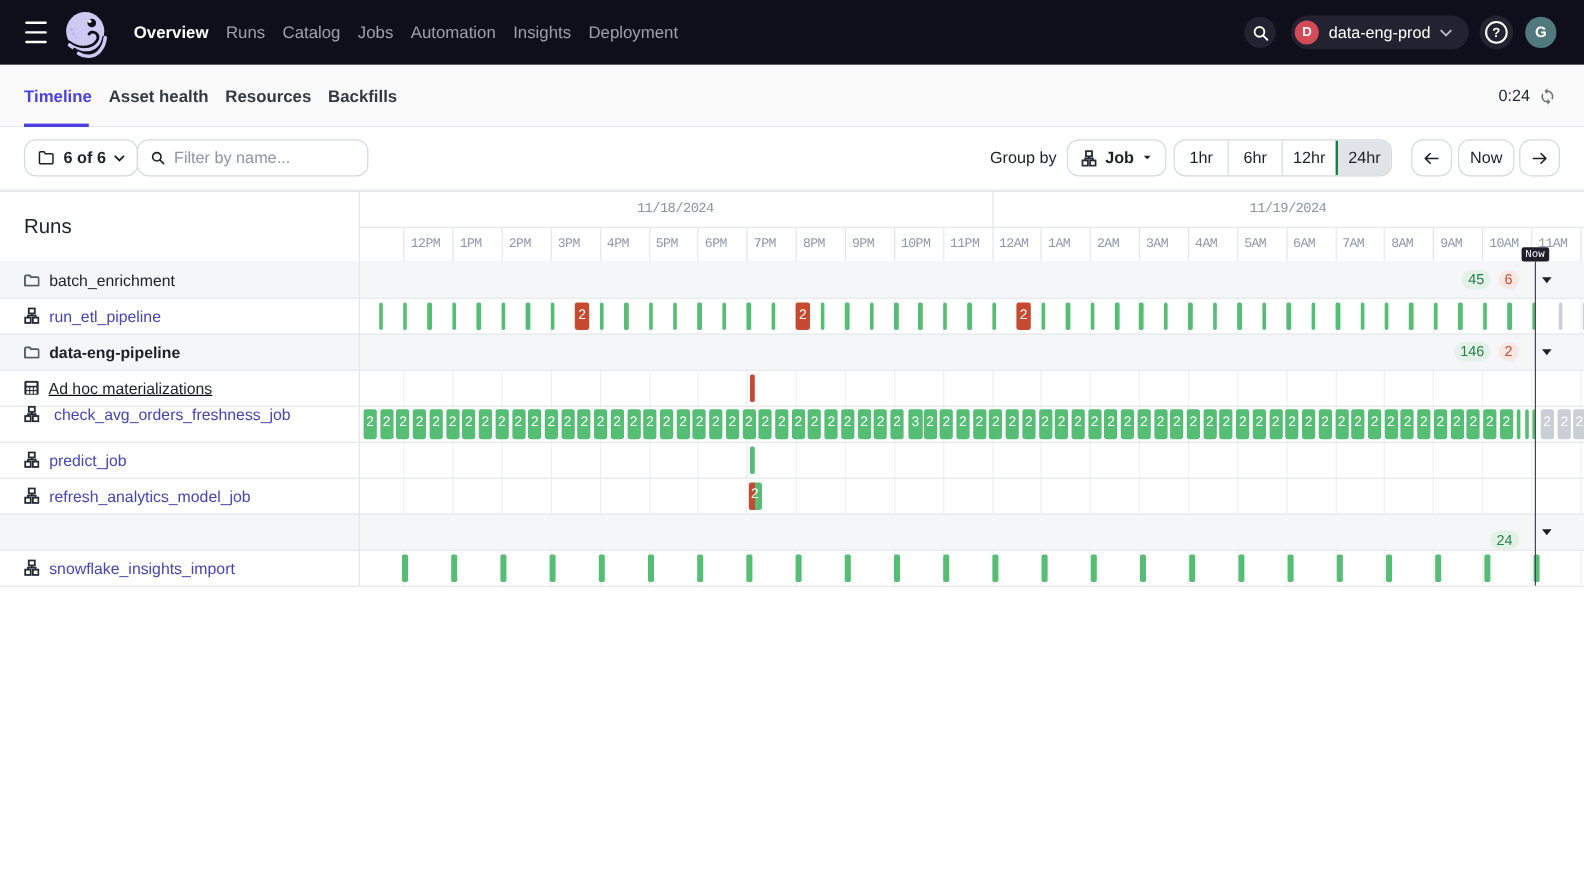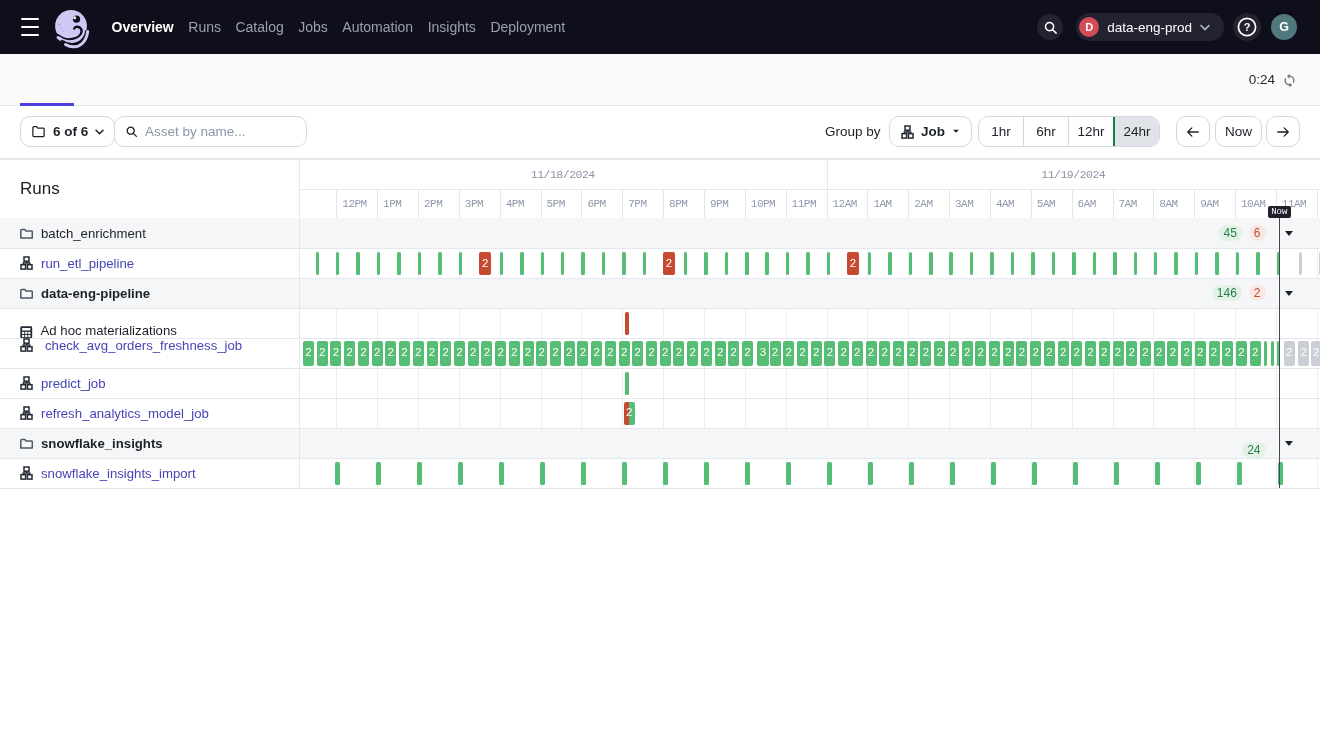--- a/index.html
+++ b/index.html
@@ -51,20 +51,26 @@
   <div style="margin-left:9px;width:28px;height:28px;border-radius:50%;background:#232230;display:flex;align-items:center;justify-content:center;">
         <svg width="28" height="28" viewBox="0 0 28 28" fill="none">
           <circle cx="14" cy="14" r="8.6" stroke="#fff" stroke-width="1.7"></circle>
           <text x="14" y="18.2" text-anchor="middle" font-size="11" font-weight="700" fill="#fff" font-family="Liberation Sans,sans-serif">?</text>
         </svg>
       </div>
   <div style="margin-left:10px;margin-right:23px;width:26px;height:26px;border-radius:50%;background:#51787D;color:#fff;font-size:12.5px;font-weight:600;display:flex;align-items:center;justify-content:center;">G</div>
 </div>
 
 <div style="position:absolute;left:0;top:54px;width:1320px;height:52px;background:#FAFAFB;border-bottom:1px solid #E4E7EB;box-sizing:border-box;">
+  <div style="position:absolute;left:20px;top:0;height:51px;display:flex;gap:14px;align-items:center;font-size:14px;font-weight:600;color:#333A44;letter-spacing:0px;">
+    <span style="color:#4C41E0;">Timeline</span>
+        <span>Asset health</span>
+        <span>Resources</span>
+        <span>Backfills</span>
+  </div>
   <div style="position:absolute;left:20px;top:48.5px;width:54px;height:3px;background:#4C41E0;"></div>
   <div style="position:absolute;right:45px;top:0;height:51px;display:flex;align-items:center;font-size:13.5px;color:#232A32;">0:24</div>
   <div style="position:absolute;right:23px;top:19px;"><svg width="15" height="15" viewBox="0 0 24 24">
           <path fill="#6A7179" d="M12 4V1L8 5l4 4V6c3.31 0 6 2.69 6 6 0 1.01-.25 1.97-.7 2.8l1.46 1.46A7.93 7.93 0 0020 12c0-4.42-3.58-8-8-8zm0 14c-3.31 0-6-2.69-6-6 0-1.01.25-1.97.7-2.8L5.24 7.74A7.93 7.93 0 004 12c0 4.42 3.58 8 8 8v3l4-4-4-4v3z"></path>
         </svg></div>
 </div>
 
 <div style="position:absolute;left:0;top:106px;width:1320px;height:53px;border-bottom:1px solid #E4E7EB;box-sizing:border-box;background:#fff;">
   <div style="position:absolute;left:20px;top:10px;height:31px;border:1px solid #D4D9E0;border-radius:10px;background:#fff;display:flex;align-items:center;box-sizing:border-box;font-size:13.5px;color:#1C2127;padding:0 10px;gap:7px;font-weight:600;">
         <svg width="15" height="15" viewBox="0 0 24 24" fill="none" stroke="#1C2127" stroke-width="2">
@@ -73,21 +79,21 @@
         <span>6 of 6</span>
         <svg width="9" height="6" viewBox="0 0 10 7">
           <path d="M1 1.5l4 4 4-4" stroke="#1C2127" stroke-width="1.8" fill="none" stroke-linecap="round"></path>
         </svg>
       </div>
   <div style="position:absolute;left:114px;top:10px;width:193px;height:31px;border:1px solid #D4D9E0;border-radius:10px;background:#fff;display:flex;align-items:center;box-sizing:border-box;font-size:13.5px;color:#1C2127;padding:0 10px;gap:7px;">
         <svg width="13" height="13" viewBox="0 0 24 24" fill="none" stroke="#1C2127" stroke-width="2.4" stroke-linecap="round">
           <circle cx="10.5" cy="10.5" r="6.5"></circle>
           <path d="M15.5 15.5L21 21"></path>
         </svg>
-        <span style="color:#8C95A8;">Asset by name...</span>
+        <span style="color:#8C95A8;">Filter by name...</span>
       </div>
   <div style="position:absolute;left:825px;top:10px;height:31px;display:flex;align-items:center;font-size:13.5px;color:#1C2127;">Group by</div>
   <div style="position:absolute;left:889px;top:10px;height:31px;border:1px solid #D4D9E0;border-radius:10px;background:#fff;display:flex;align-items:center;box-sizing:border-box;font-size:13.5px;color:#1C2127;padding:0 11px;gap:7px;font-weight:600;">
         <svg width="13" height="14" viewBox="0 0 13 14" fill="none" stroke="#232A35" stroke-width="1.5">
           <rect x="4" y="1" width="5" height="4.2"></rect>
           <rect x="1" y="8.7" width="4.6" height="4.4"></rect>
           <rect x="7.4" y="8.7" width="4.6" height="4.4"></rect>
           <path d="M6.5 5.2V7.1M3.3 8.7V7.1h6.4v1.6"></path>
         </svg>
         <span style="font-weight:600;">Job</span>
@@ -226,21 +232,21 @@
           <path d="M0.8,10 V2.6 C0.8,2 1.2,1.4 1.9,1.4 H4.8 L5.9,3 H11.3 C11.9,3 12.3,3.5 12.3,4.1 V10 Z"></path>
         </svg>
         <span style="font-weight:700;color:#1C2127;font-size:13.2px;">data-eng-pipeline</span>
       </div>
       <div style="position:absolute;right:54.5px;top:119px;height:30px;display:flex;align-items:center;z-index:6;">
         <span style="background:#E3F1E7;color:#26814A;border-radius:8px;height:16px;min-width:6px;padding:0 5px;display:inline-flex;align-items:center;justify-content:center;font-size:12px;margin-left:7px;">146</span>
         <span style="background:#F9E7E4;color:#BF4D33;border-radius:8px;height:16px;min-width:6px;padding:0 5px;display:inline-flex;align-items:center;justify-content:center;font-size:12px;margin-left:7px;">2</span>
       </div>
       <div style="position:absolute;left:1285px;top:132px;width:0;height:0;border-left:4.8px solid transparent;border-right:4.8px solid transparent;border-top:5.5px solid #1C2127;z-index:6;"></div>
       <div style="position:absolute;left:0;top:179px;width:1320px;height:1px;background:#E4E7EB;z-index:3;"></div>
-      <div style="position:absolute;left:20px;top:149px;height:30px;display:flex;align-items:flex-end;gap:8px;z-index:6;">
+      <div style="position:absolute;left:20px;top:149px;height:30px;display:flex;align-items:center;gap:8px;z-index:6;text-decoration:underline;">
         <svg width="12.5" height="12.5" viewBox="0 0 12 12">
           <rect x="0.3" y="0.3" width="11.4" height="11.4" rx="1.4" fill="#232A35"></rect>
           <rect x="2" y="1.9" width="8" height="2.3" rx="0.4" fill="#fff"></rect>
           <rect x="2" y="5.6" width="2.1" height="2.1" fill="#fff"></rect>
           <rect x="4.95" y="5.6" width="2.1" height="2.1" fill="#fff"></rect>
           <rect x="7.9" y="5.6" width="2.1" height="2.1" fill="#fff"></rect>
           <rect x="2" y="8.6" width="2.1" height="2.1" fill="#fff"></rect>
           <rect x="4.95" y="8.6" width="2.1" height="2.1" fill="#fff"></rect>
           <rect x="7.9" y="8.6" width="2.1" height="2.1" fill="#fff"></rect>
         </svg>
@@ -271,26 +277,20 @@
         <svg width="13" height="14" viewBox="0 0 13 14" fill="none" stroke="#232A35" stroke-width="1.5">
           <rect x="4" y="1" width="5" height="4.2"></rect>
           <rect x="1" y="8.7" width="4.6" height="4.4"></rect>
           <rect x="7.4" y="8.7" width="4.6" height="4.4"></rect>
           <path d="M6.5 5.2V7.1M3.3 8.7V7.1h6.4v1.6"></path>
         </svg>
         <span style="color:#4545B4;font-size:13.2px;">refresh_analytics_model_job</span>
       </div>
       <div style="position:absolute;left:0;top:269px;width:1320px;height:30px;background:#F5F6F8;z-index:2;"></div>
       <div style="position:absolute;left:0;top:299px;width:1320px;height:1px;background:#E4E7EB;z-index:3;"></div>
-      <div style="position:absolute;left:20px;top:269px;height:30px;display:flex;align-items:center;gap:8px;z-index:6;">
-        <svg width="13" height="11" viewBox="0 0 13 11" fill="none" stroke="#4D5766" stroke-width="1.5" stroke-linejoin="round">
-          <path d="M0.8,10 V2.6 C0.8,2 1.2,1.4 1.9,1.4 H4.8 L5.9,3 H11.3 C11.9,3 12.3,3.5 12.3,4.1 V10 Z"></path>
-        </svg>
-        <span style="font-weight:700;color:#1C2127;font-size:13.2px;">snowflake_insights</span>
-      </div>
       <div style="position:absolute;right:54.5px;top:269px;height:30px;display:flex;align-items:flex-end;z-index:6;">
         <span style="background:#E3F1E7;color:#26814A;border-radius:8px;height:16px;min-width:6px;padding:0 5px;display:inline-flex;align-items:center;justify-content:center;font-size:12px;margin-left:7px;">24</span>
       </div>
       <div style="position:absolute;left:1285px;top:282px;width:0;height:0;border-left:4.8px solid transparent;border-right:4.8px solid transparent;border-top:5.5px solid #1C2127;z-index:6;"></div>
       <div style="position:absolute;left:0;top:329px;width:1320px;height:1px;background:#E4E7EB;z-index:3;"></div>
       <div style="position:absolute;left:20px;top:299px;height:30px;display:flex;align-items:center;gap:8px;z-index:6;">
         <svg width="13" height="14" viewBox="0 0 13 14" fill="none" stroke="#232A35" stroke-width="1.5">
           <rect x="4" y="1" width="5" height="4.2"></rect>
           <rect x="1" y="8.7" width="4.6" height="4.4"></rect>
           <rect x="7.4" y="8.7" width="4.6" height="4.4"></rect>

